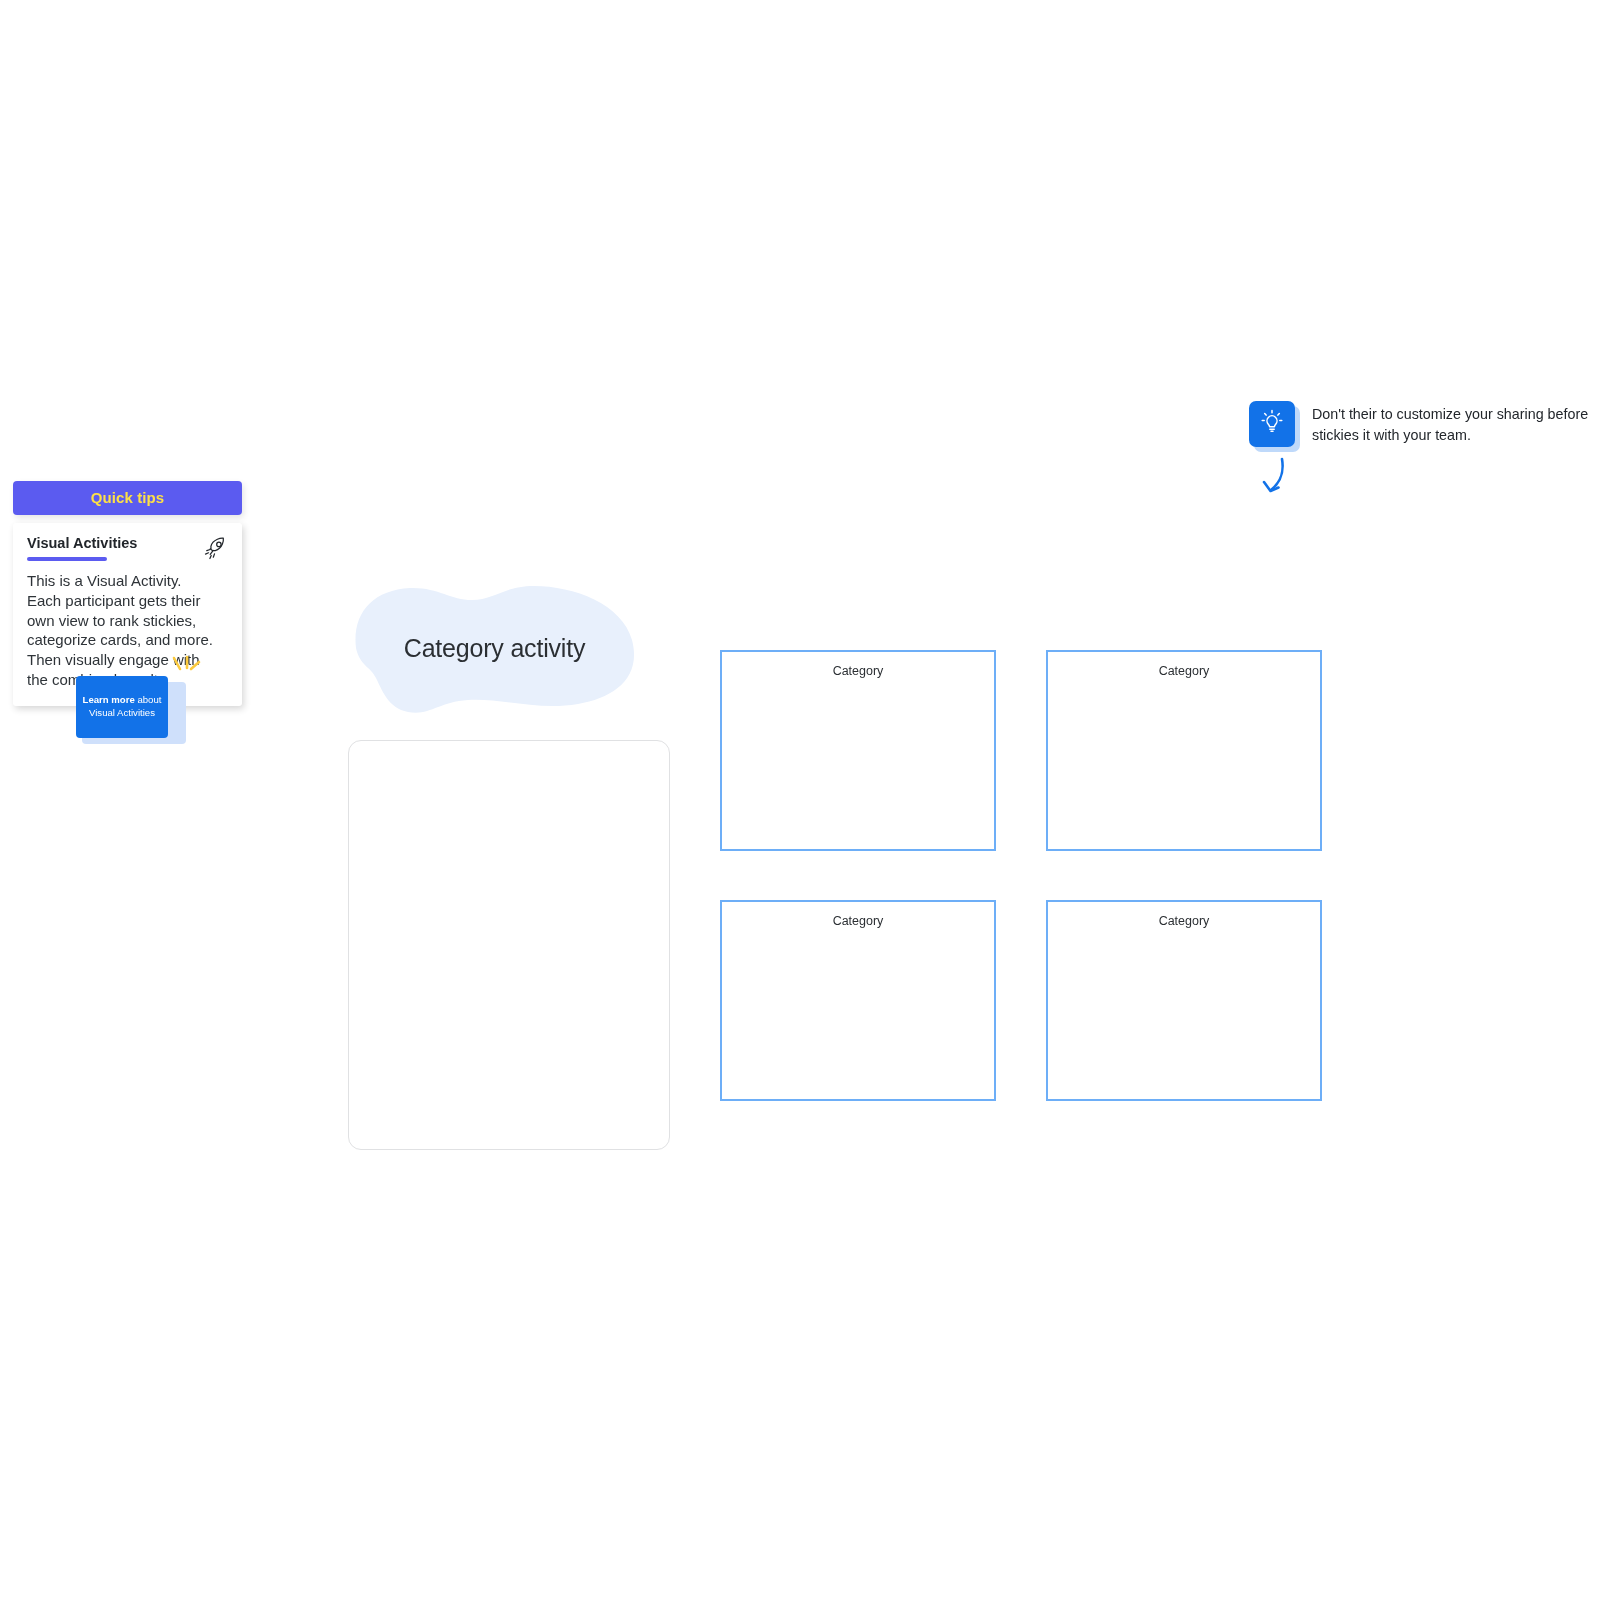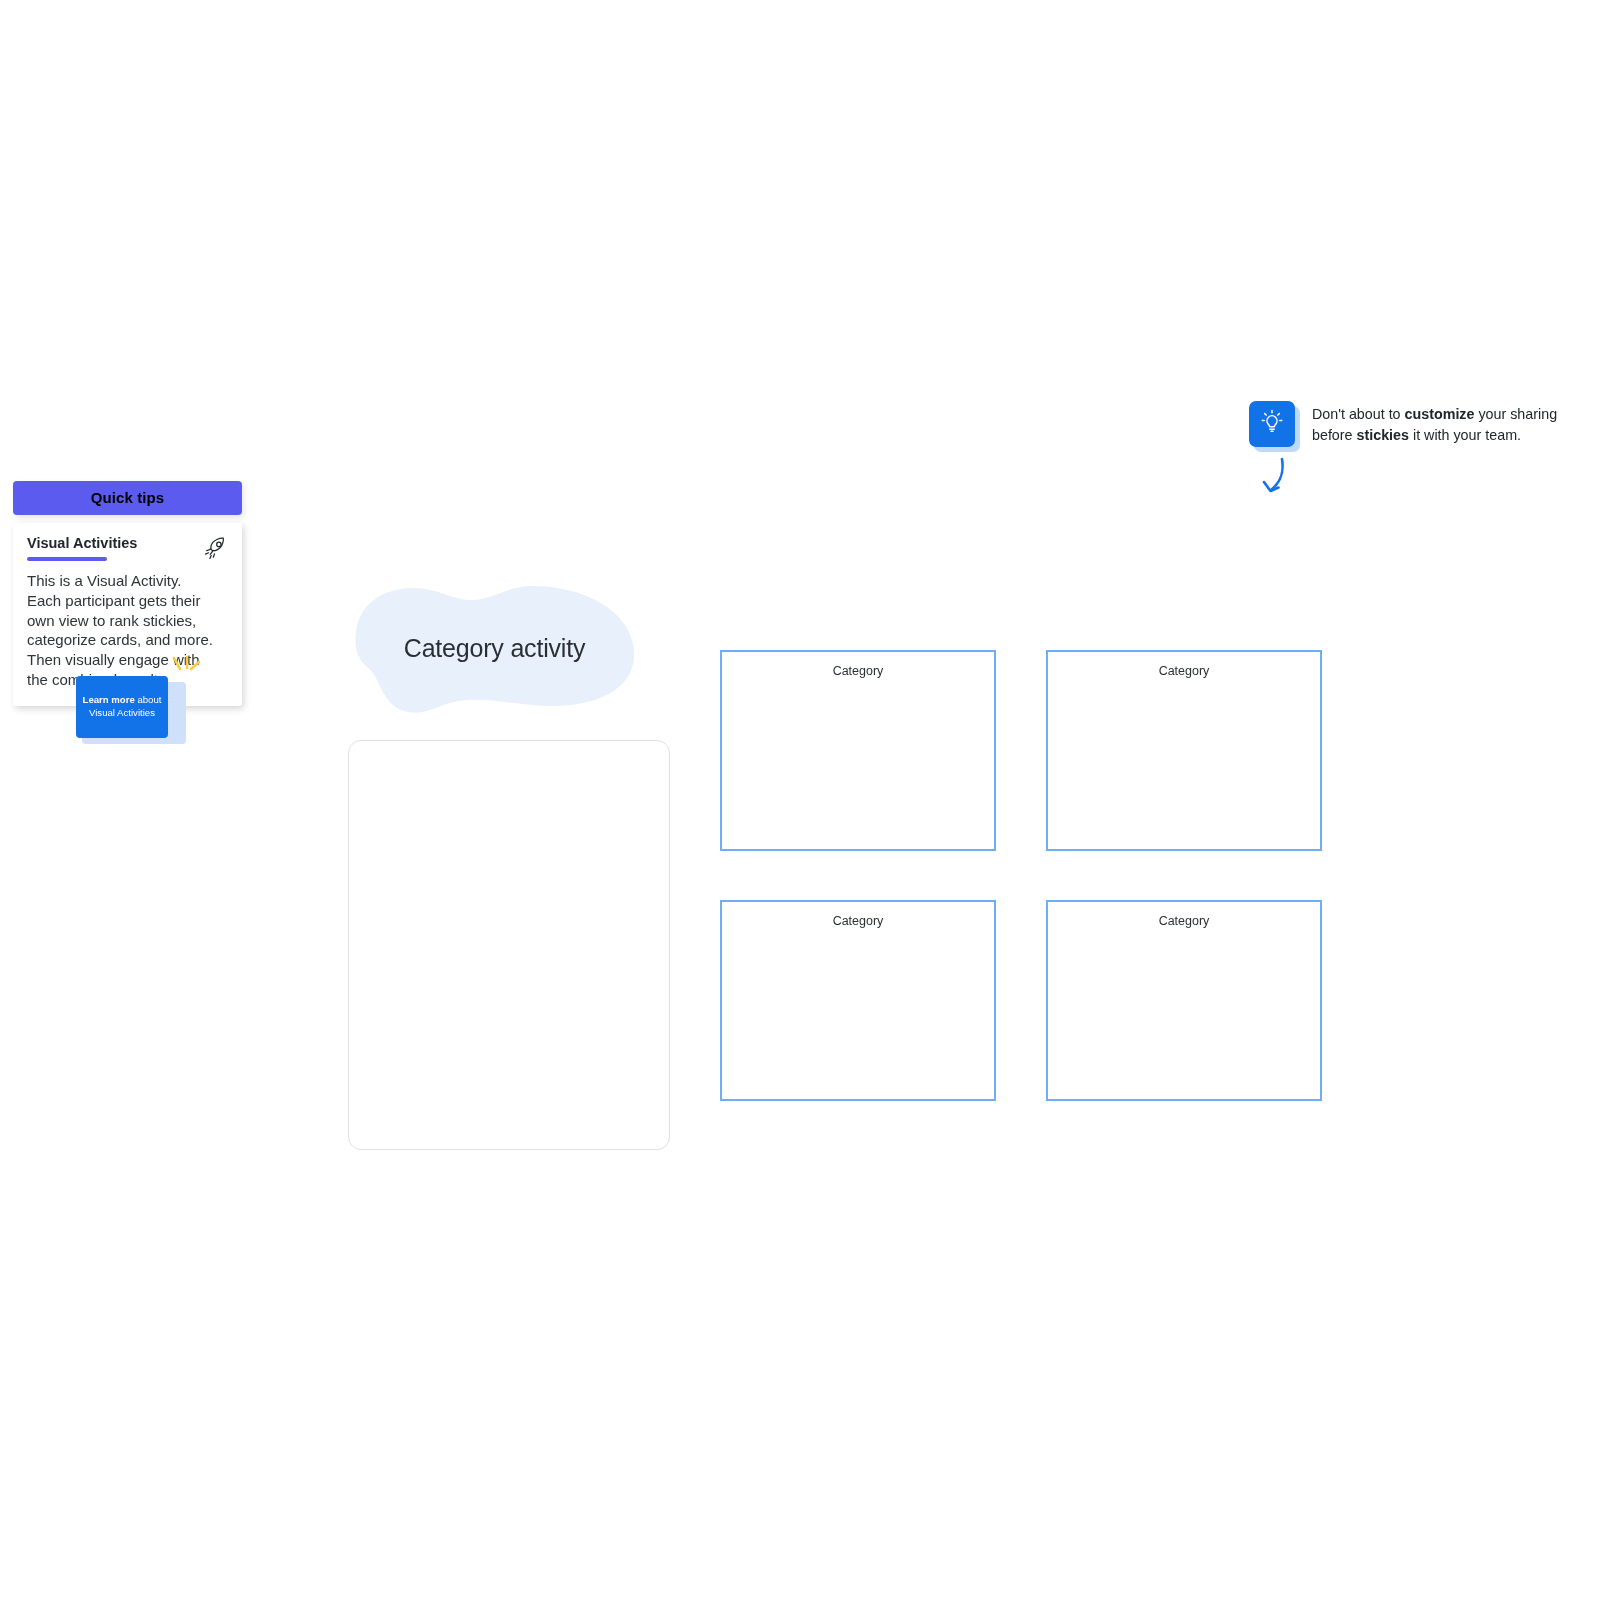--- a/index.html
+++ b/index.html
@@ -18,21 +18,21 @@
 
   
   #quick-tips-panel {
     position: absolute;
     left: 13px;
     top: 481px;
     width: 229px;
   }
   #quick-tips-header {
     background: #5b5bf0;
-    color: #000000;
+    color: #fde047;
     font-size: 15px;
     font-weight: bold;
     text-align: center;
     padding: 8px 0 9px 0;
     border-radius: 4px;
     letter-spacing: 0.1px;
     box-shadow: 2px 3px 6px rgba(0,0,0,0.10);
   }
   #quick-tips-card {
     margin-top: 8px;
@@ -194,21 +194,21 @@
   }
   #customize-tip-text {
     position: absolute;
     left: 63px;
     top: 3px;
     width: 280px;
     font-size: 14.3px;
     line-height: 1.45;
     color: #22262b;
   }
-  #customize-tip-text b { font-weight: bold; }
+  #customize-tip-text b { font-weight: normal; }
   #tip-arrow {
     position: absolute;
     left: 1250px;
     top: 455px;
     width: 50px;
     height: 50px;
   }
 </style>
 </head>
 <body>
@@ -285,21 +285,21 @@
     <span>
       <svg viewBox="0 0 28 28" width="28" height="28" fill="none" stroke="#ffffff" stroke-width="1.5" stroke-linecap="round" stroke-linejoin="round">
         <path d="M10.3 16.2a5 5 0 1 1 7.4 0c-.8.9-1.2 1.6-1.3 2.6h-4.8c-.1-1-.5-1.7-1.3-2.6z"></path>
         <path d="M11.8 21.2h4.4"></path>
         <path d="M13 23.3h2"></path>
         <path d="M14 2.6v2.1M21.3 5.6l-1.4 1.5M6.7 5.6l1.4 1.5M4.2 12.6h2M21.8 12.6h2"></path>
       </svg>
     </span>
   </div>
   <div id="customize-tip-text">
-    <span>Don't about to </span><b>customize</b><span> your sharing</span>
+    <span>Don't their to </span><b>customize</b><span> your sharing</span>
     <span>before </span><b>stickies</b><span> it with your team.</span>
   </div>
 </div>
 
 <span id="tip-arrow">
   <svg viewBox="0 0 50 50" width="50" height="50" fill="none" stroke="#1272e8" stroke-width="2.6" stroke-linecap="round" stroke-linejoin="round">
     <path d="M32 4 C34 16 32 26 21 35"></path>
     <path d="M14 27 L20.5 36 L28.5 32.5"></path>
   </svg>
 </span>

